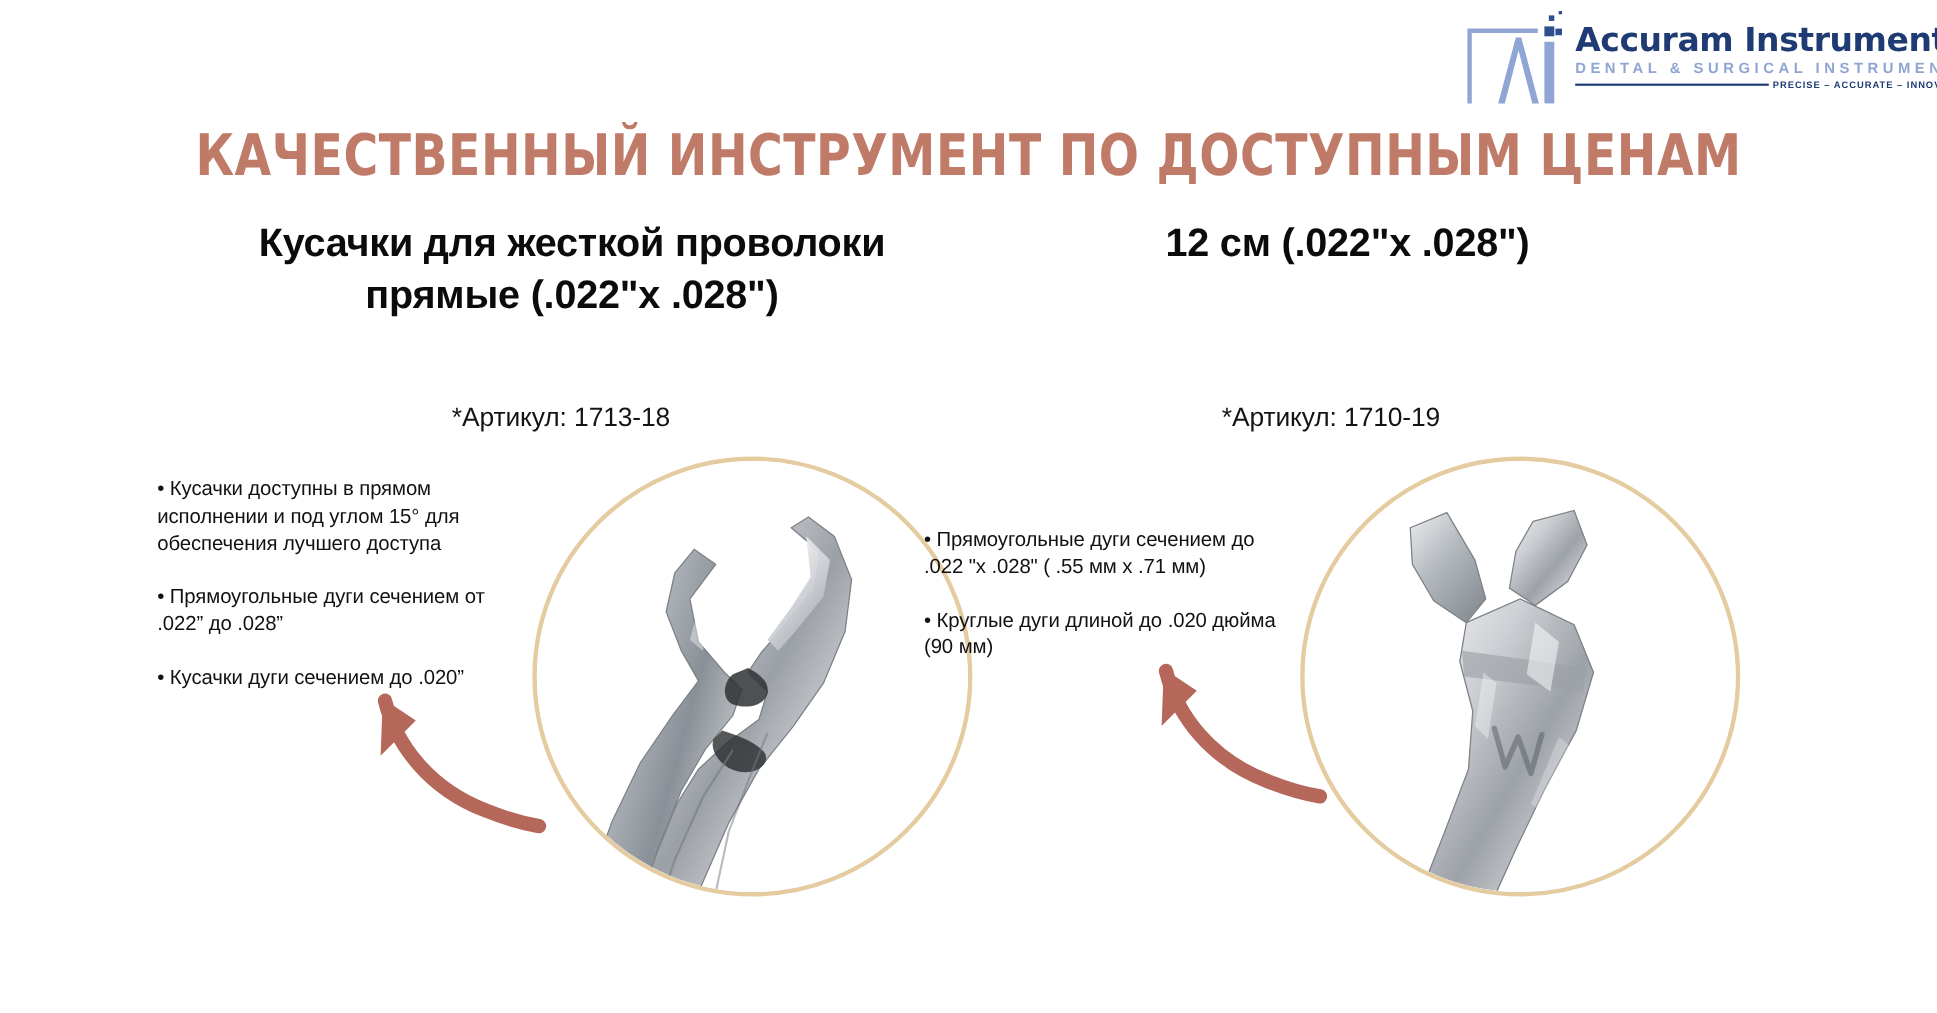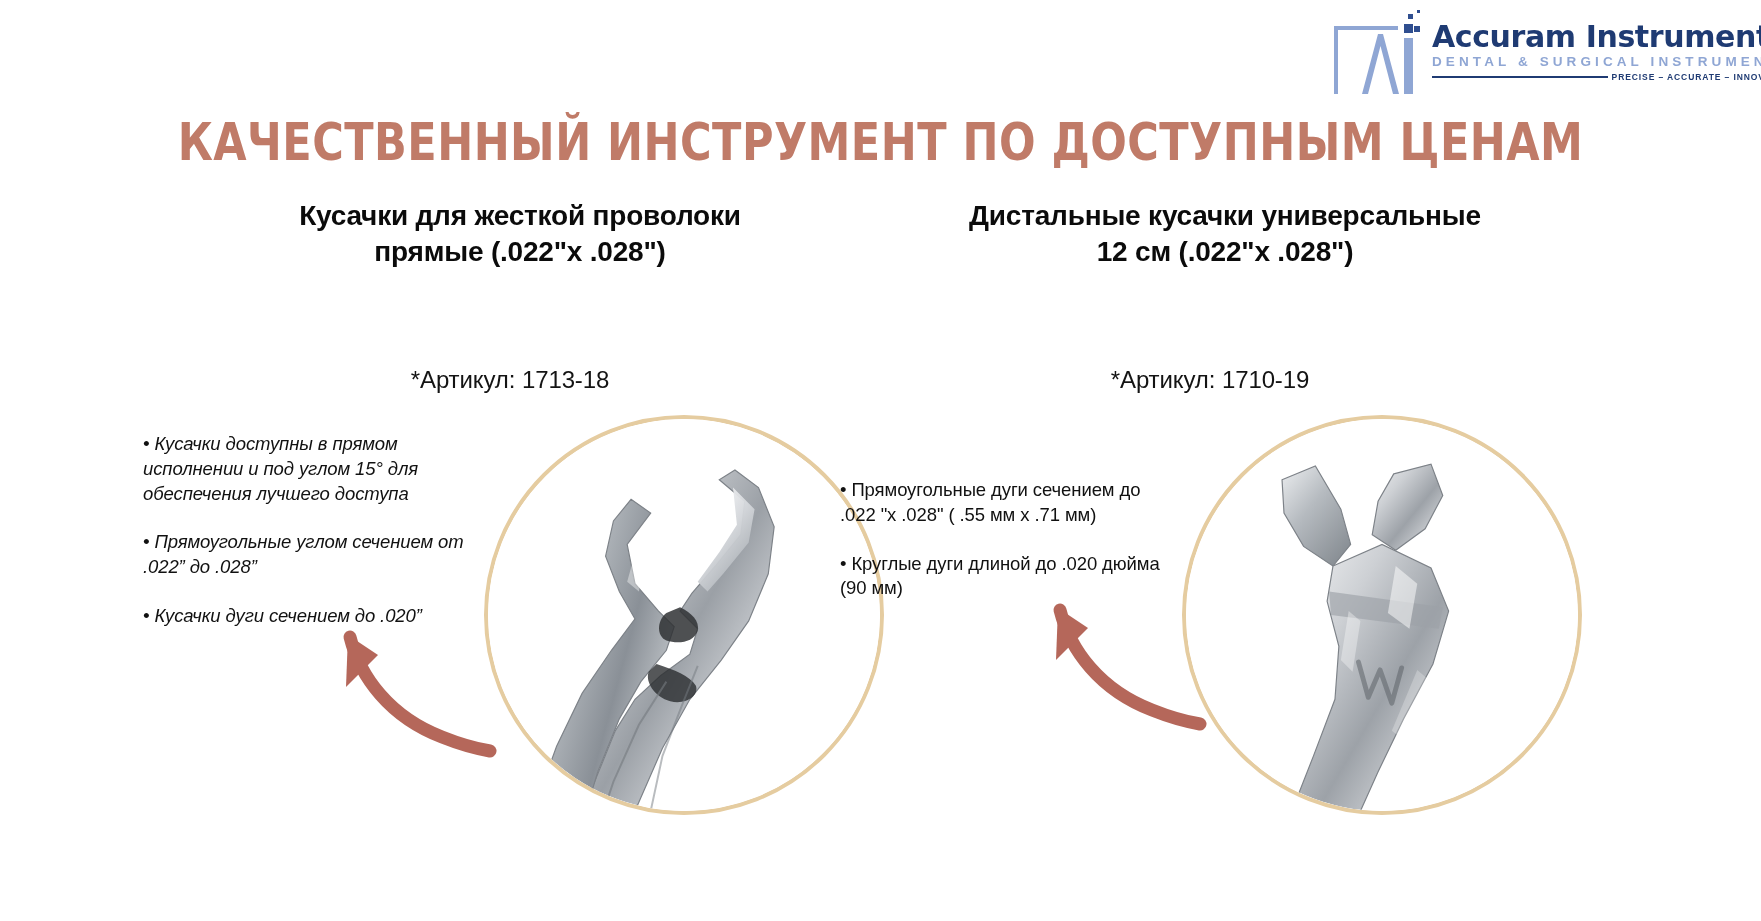--- a/index.html
+++ b/index.html
@@ -34,21 +34,21 @@
   
   .headline{
     position:absolute;left:0;top:112px;width:1761px;text-align:center;
     font-family:"DejaVu Sans Condensed","Liberation Sans Narrow","Liberation Sans",sans-serif;
     font-size:52px;font-weight:bold;color:#C07B68;letter-spacing:0.5px;
     transform:scaleX(0.92);transform-origin:50% 50%;white-space:nowrap;
   }
 
   
   .prod-title{
-    position:absolute;text-align:center;font-size:28px;font-weight:bold;color:#0B0B0B;
+    position:absolute;text-align:center;font-size:36px;font-weight:bold;color:#0B0B0B;
     line-height:1.3;letter-spacing:-0.2px;
   }
   #title-left{left:200px;top:198px;width:640px;}
   #title-right{left:905px;top:198px;width:640px;}
 
   
   .artnum{position:absolute;font-size:24px;color:#141414;text-align:center;letter-spacing:-0.1px;}
   #art-left{left:300px;top:366px;width:420px;}
   #art-right{left:1000px;top:366px;width:420px;}
 
@@ -59,21 +59,21 @@
     box-sizing:border-box;
     border:4px solid #E5CCA0;
     overflow:hidden;
   }
   #circle-left{left:484px;top:415px;width:400px;height:400px;}
   #circle-right{left:1182px;top:415px;width:400px;height:400px;}
   .photo-circle svg{display:block;width:100%;height:100%;}
 
   
   .bullets{position:absolute;font-size:18.5px;color:#111;line-height:1.34;letter-spacing:-0.1px;}
-  #bullets-left{left:143px;top:432px;width:340px;font-style:italic;}
+  #bullets-left{left:143px;top:432px;width:340px;}
   #bullets-right{left:840px;top:478px;width:330px;}
   .bullets p{margin:0 0 24px 0;}
   .bullets p:last-child{margin-bottom:0;}
 
   
   .arrow{position:absolute;}
   #arrow-left{left:330px;top:625px;width:170px;height:145px;}
   #arrow-right{left:1040px;top:598px;width:170px;height:145px;}
   .arrow svg{display:block;}
 </style>
@@ -108,21 +108,20 @@
     </div>
   </div>
 
   <div class="headline">КАЧЕСТВЕННЫЙ ИНСТРУМЕНТ ПО ДОСТУПНЫМ ЦЕНАМ</div>
 
   <div class="prod-title" id="title-left">
     <div>Кусачки для жесткой проволоки</div>
     <div>прямые (.022"х .028")</div>
   </div>
   <div class="prod-title" id="title-right">
-    <div>Дистальные кусачки универсальные</div>
     <div>12 см (.022"х .028")</div>
   </div>
 
   <div class="artnum" id="art-left">*Артикул: 1713-18</div>
   <div class="artnum" id="art-right">*Артикул: 1710-19</div>
 
   <div class="photo-circle" id="circle-left">
     <svg viewBox="0 0 400 400" xmlns="http://www.w3.org/2000/svg" aria-hidden="true">
       <defs>
         <linearGradient id="steelA" x1="0" y1="0" x2="1" y2="1">
@@ -204,21 +203,21 @@
 
         <path d="M214 150 L236 168 L228 214 L206 198 Z" fill="#ffffff" opacity="0.5"></path>
         <path d="M166 196 L178 206 L170 258 L158 246 Z" fill="#ffffff" opacity="0.35"></path>
         <path d="M236 256 L250 268 L226 330 L210 318 Z" fill="#ffffff" opacity="0.25"></path>
       </g>
     </svg>
   </div>
 
   <div class="bullets" id="bullets-left">
     <p>• Кусачки доступны в прямом исполнении и под углом 15° для обеспечения лучшего доступа</p>
-    <p>• Прямоугольные углом сечением от .022” до .028”</p>
+    <p>• Прямоугольные дуги сечением от .022” до .028”</p>
     <p>• Кусачки дуги сечением до .020”</p>
   </div>
 
   <div class="bullets" id="bullets-right">
     <p>• Прямоугольные дуги сечением до .022 "х .028" ( .55 мм х .71 мм)</p>
     <p>• Круглые дуги длиной до .020 дюйма (90 мм)</p>
   </div>
 
   <div class="arrow" id="arrow-left">
     <svg viewBox="0 0 170 145" xmlns="http://www.w3.org/2000/svg" aria-hidden="true">

